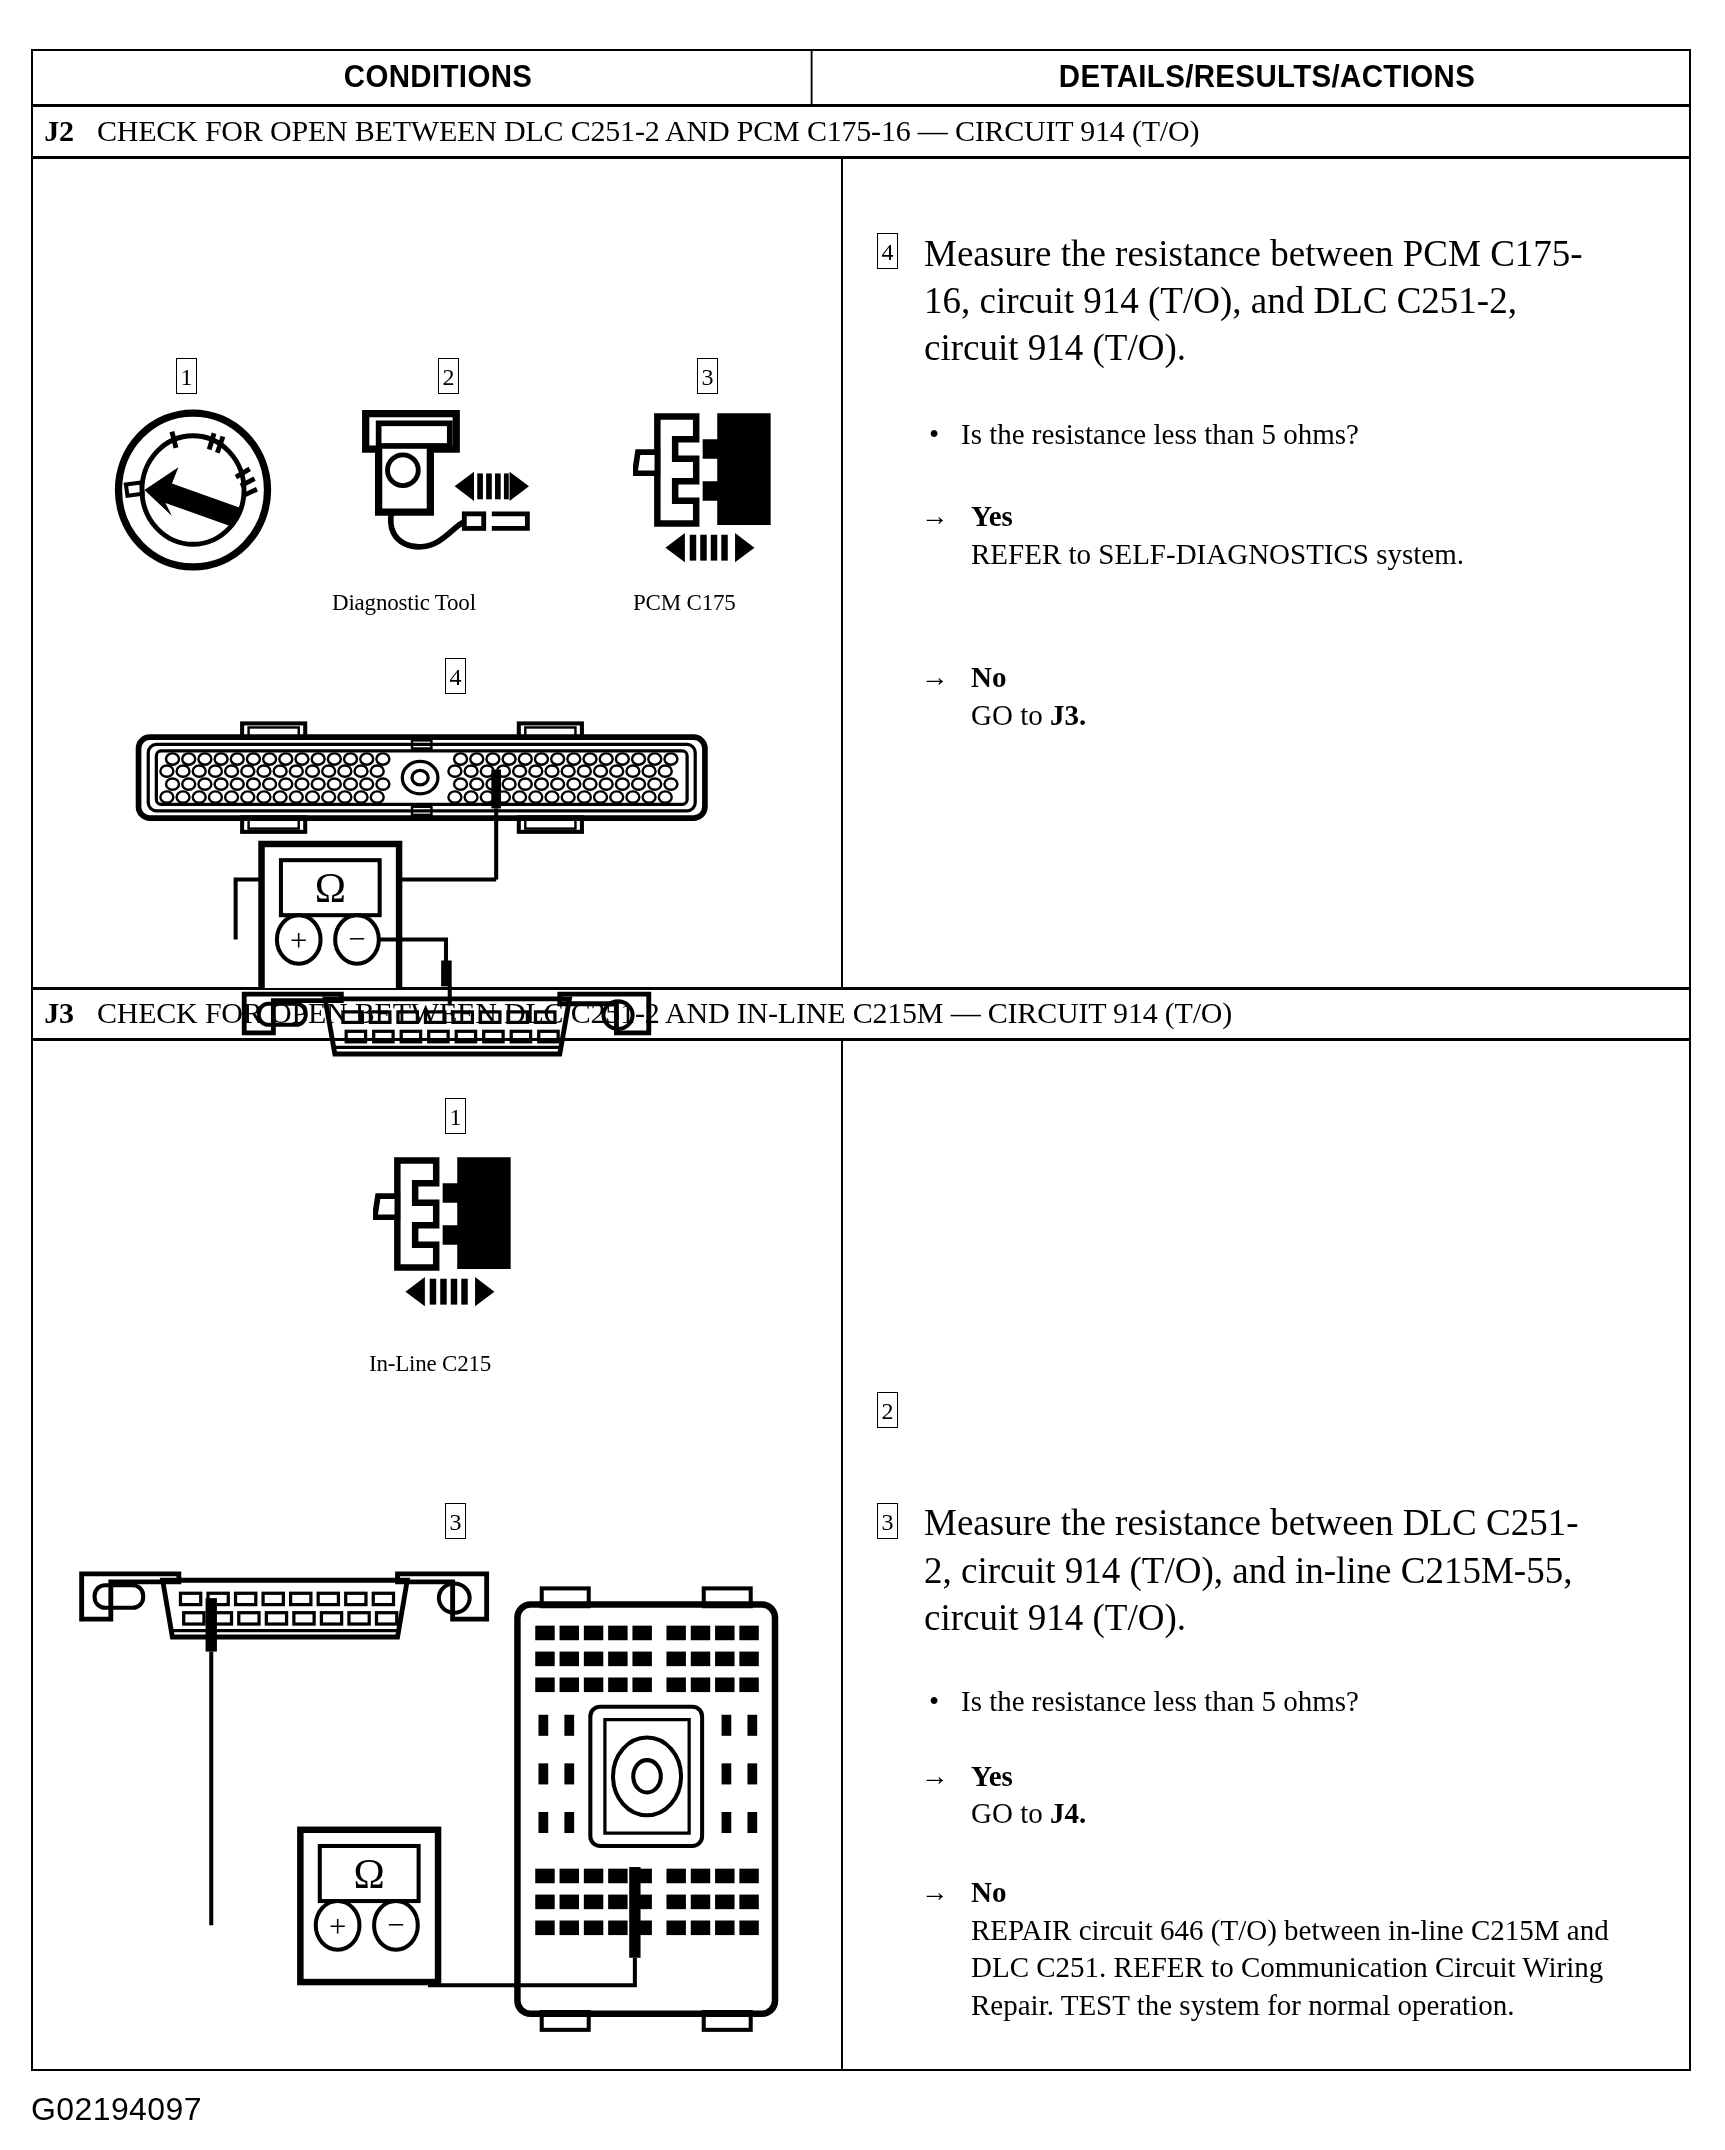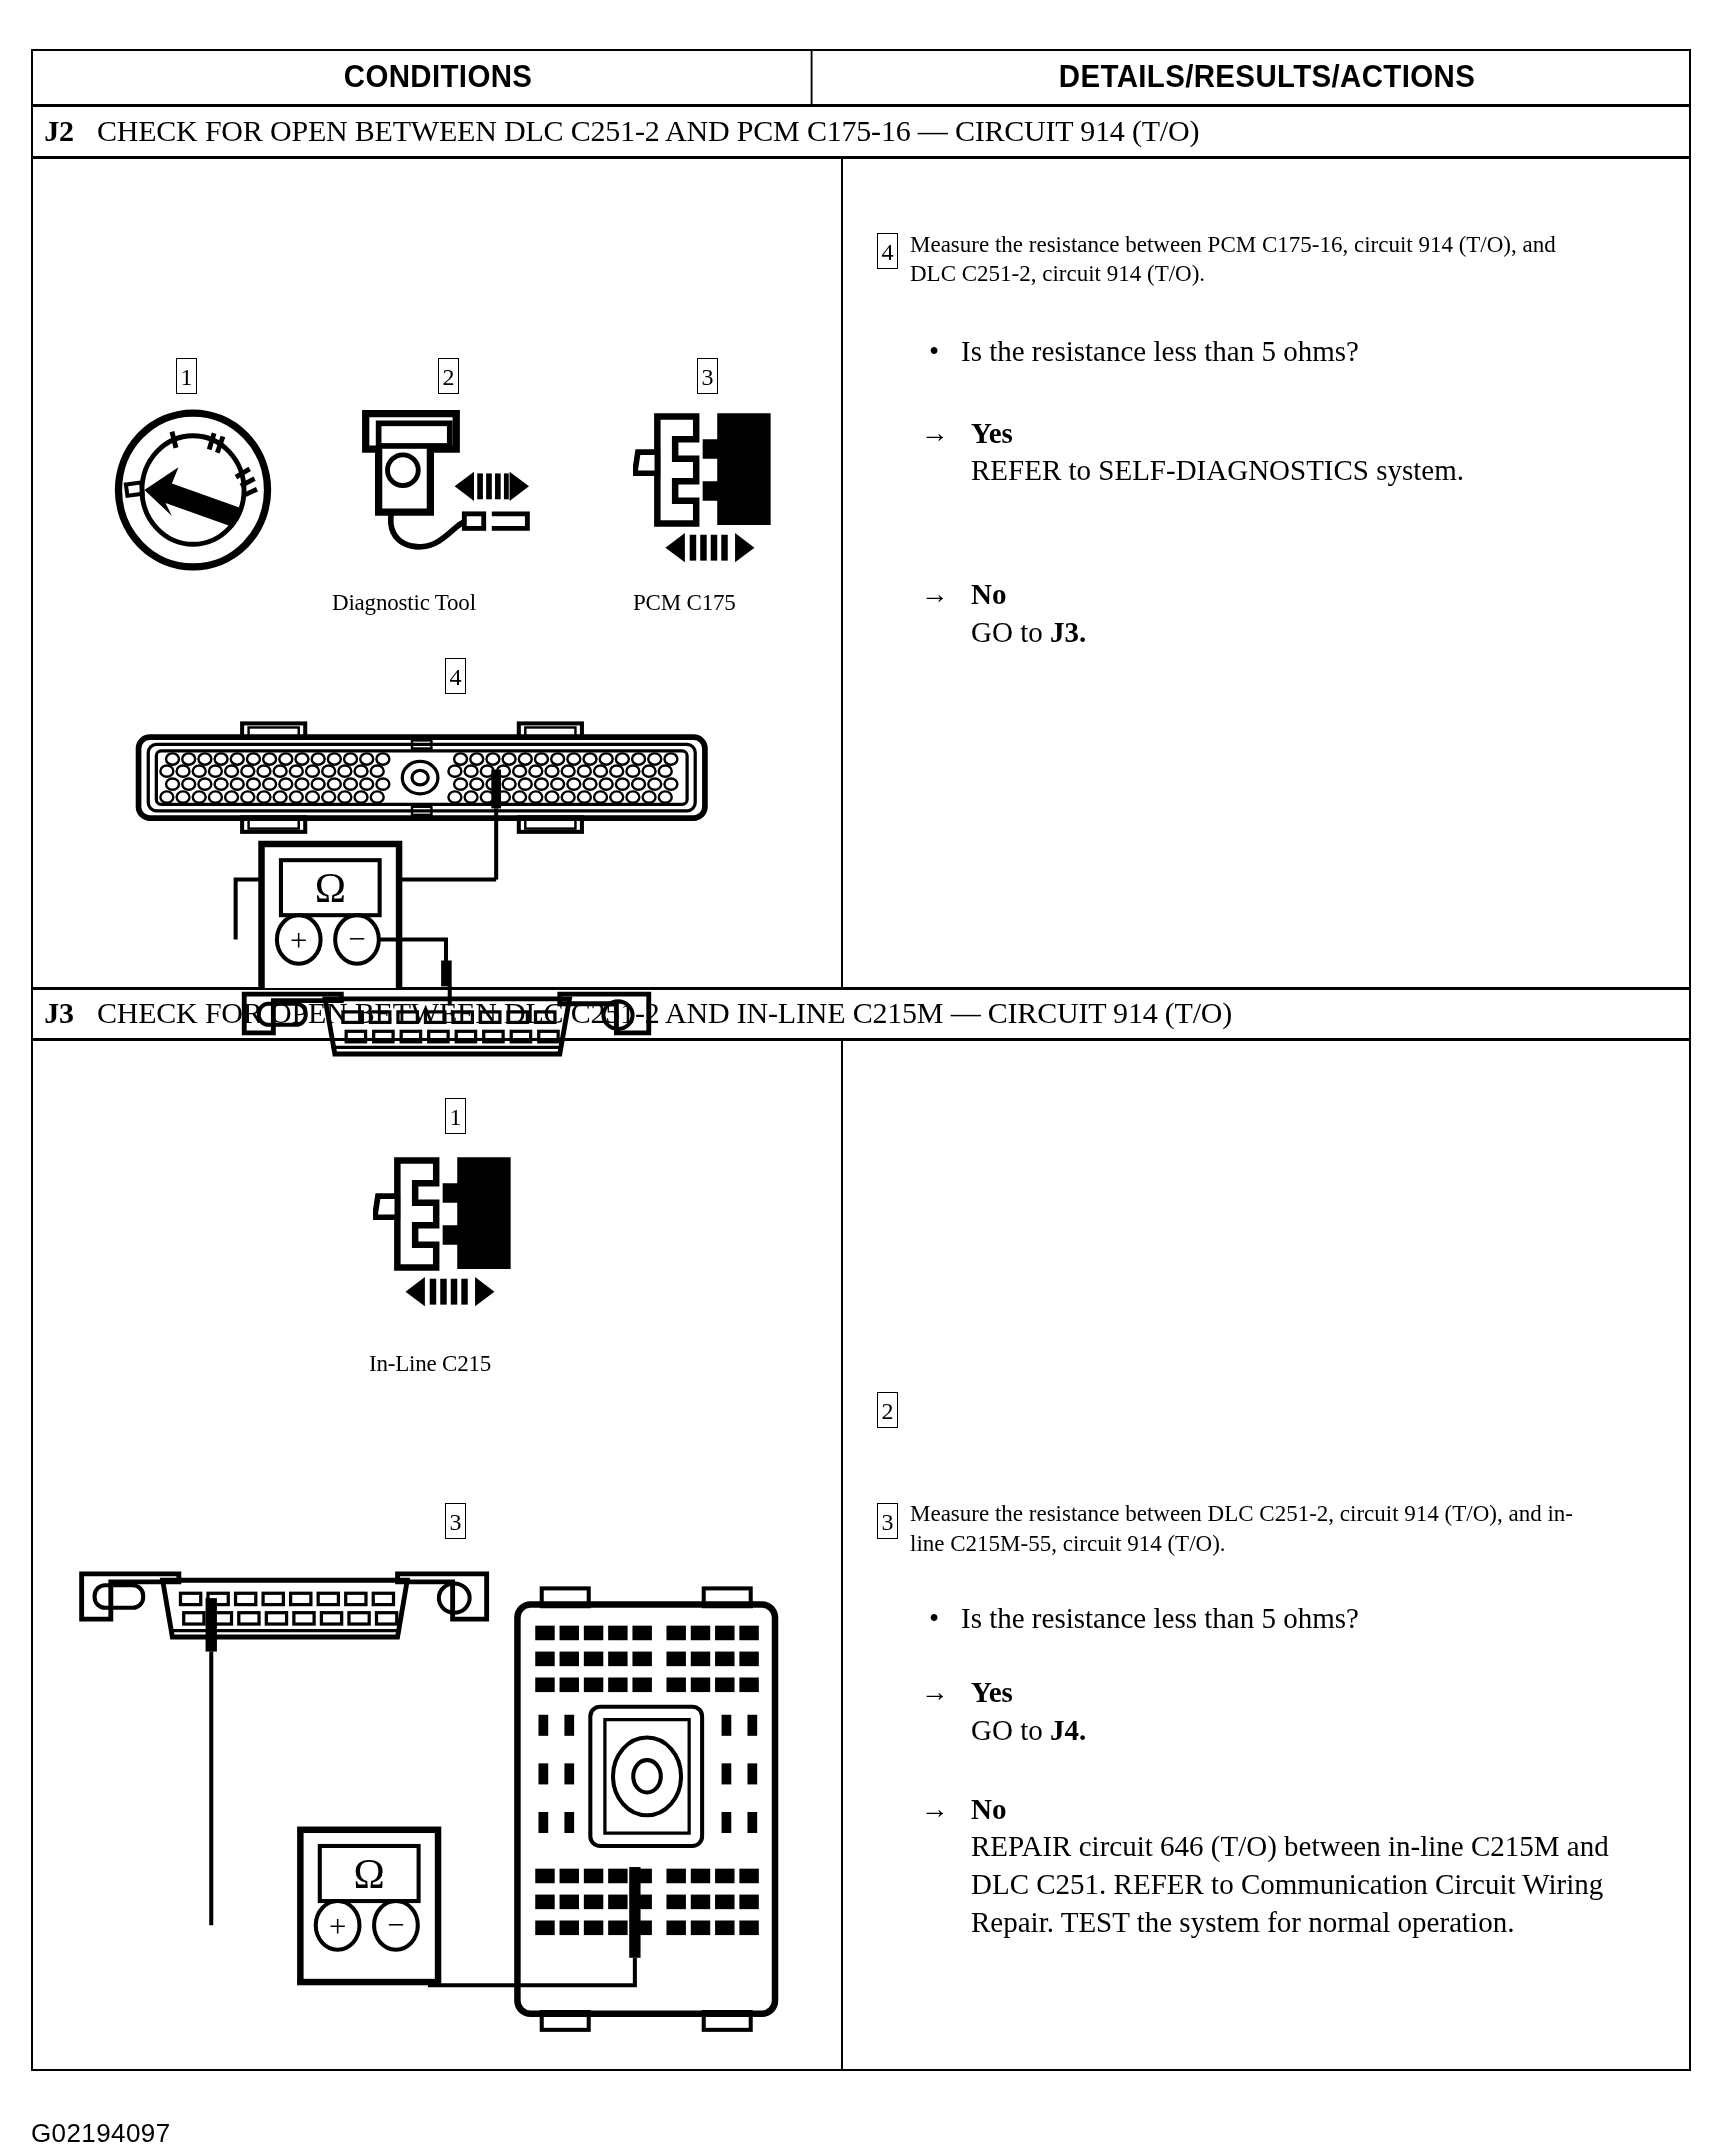--- a/index.html
+++ b/index.html
@@ -62,22 +62,22 @@
   }
 
   
   .action{
     display:flex;
     margin:0 0 0 0;
     padding:0;
   }
   .action .numbox{margin-top:3.2px;flex:0 0 auto;}
   .action .atext{
-    margin-left:12px;
-    font-size:23px;
+    margin-left:26px;
+    font-size:37px;
     line-height:1.28;
     max-width:673px;
   }
   .bullet-line{
     display:flex;
     font-size:29px;
     line-height:1.28;
     margin-left:45px;
   }
   .bullet-line .bl-dot{width:32px;flex:0 0 32px;}
@@ -98,23 +98,22 @@
     font-family:"Liberation Serif", serif;
     white-space:nowrap;
     letter-spacing:-0.2px;
   }
   .callout{position:absolute;}
 
   .gcode{
     position:absolute;
     left:31px;top:2091px;
     font-family:"Liberation Sans", sans-serif;
-    font-size:26px;
+    font-size:32px;
     letter-spacing:0.4px;
-    margin-top:27px;
   }
   svg{display:block;}
 </style>
 </head>
 <body>
 
 <div class="page">
 
   <div class="tbl">
 

